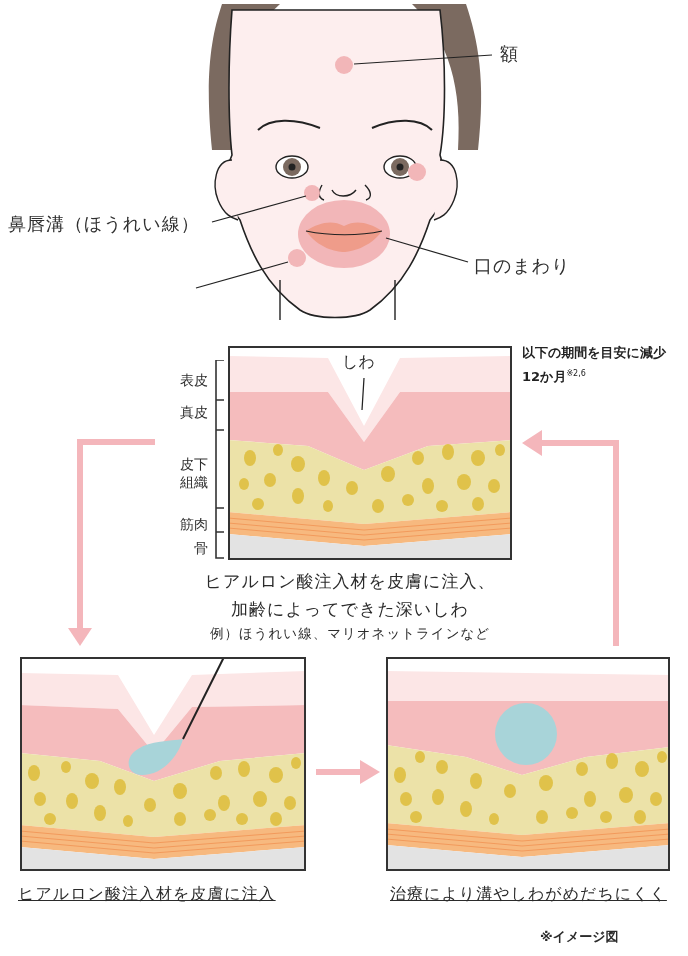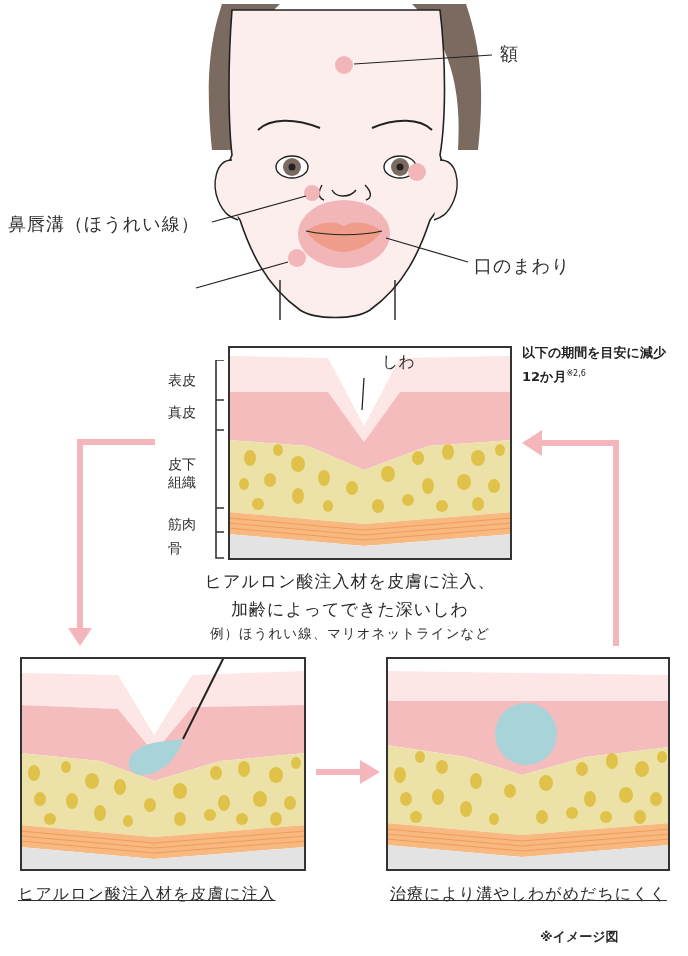--- a/index.html
+++ b/index.html
@@ -1,21 +1,21 @@
 <!DOCTYPE html>
 <html><head>
 <meta charset="utf-8">
 <style>
   html, body { margin:0; padding:0; background:#ffffff; }
   body { width:688px; height:956px; position:relative; overflow:hidden;
          font-family:"DejaVu Sans","Liberation Sans",sans-serif; color:#2b2b2b; }
   .abs { position:absolute; }
   .lbl { position:absolute; white-space:nowrap; color:#2f2f2f; }
   .face-label { font-size:18px; letter-spacing:1px; }
-  .layer-label { font-size:14px; line-height:16px; text-align:left; width:40px; }
+  .layer-label { font-size:14px; line-height:16px; text-align:right; width:40px; }
   .note { font-size:13px; font-weight:bold; line-height:21px; color:#222; }
   .note sup { font-size:8px; font-weight:normal; vertical-align:super; }
   .caption { font-size:17px; letter-spacing:1px; text-align:center; }
   .caption-small { font-size:13.5px; letter-spacing:1px; text-align:center; }
   .panel-caption { font-size:16px; letter-spacing:1px;text-decoration:underline; }
   .footnote { font-size:13px; font-weight:bold; }
   svg { display:block; }
 </style>
 </head>
 <body>
@@ -100,21 +100,21 @@
     <path d="M0,166 L136,178 L284,166 L284,188 L136,200 L0,188 Z" fill="#f7b97f"></path>
     <g stroke="#f29a5c" stroke-width="1" fill="none">
       <path d="M0,172 L136,184 L284,172"></path>
         <path d="M0,177 L136,189 L284,177"></path>
         <path d="M0,182 L136,194 L284,182"></path>
     </g>
     <path d="M0,188 L136,200 L284,188 L284,214 L0,214 Z" fill="#e3e3e3"></path>
     <line x1="136" y1="32" x2="134" y2="64" stroke="#222" stroke-width="1.3"></line>
     <rect x="1" y="1" width="282" height="212" fill="none" stroke="#333" stroke-width="2"></rect>
   </svg>
-  <span class="lbl" style="left:114px;top:6px;font-size:16px;margin-left:40px;">しわ</span>
+  <span class="lbl" style="left:114px;top:6px;font-size:16px;">しわ</span>
 </div>
 
 <svg class="abs" style="left:214px;top:360px;" width="12" height="200">
   <path d="M10,0 L2,0 L2,198 L10,198 M2,40 L10,40 M2,70 L10,70 M2,148 L10,148 M2,172 L10,172" fill="none" stroke="#333" stroke-width="1.6"></path>
 </svg>
 <span class="lbl layer-label" style="left:168px;top:372px;">表皮</span>
 <span class="lbl layer-label" style="left:168px;top:404px;">真皮</span>
 <span class="lbl layer-label" style="left:168px;top:456px;">皮下</span>
 <span class="lbl layer-label" style="left:168px;top:474px;">組織</span>
 <span class="lbl layer-label" style="left:168px;top:516px;">筋肉</span>

